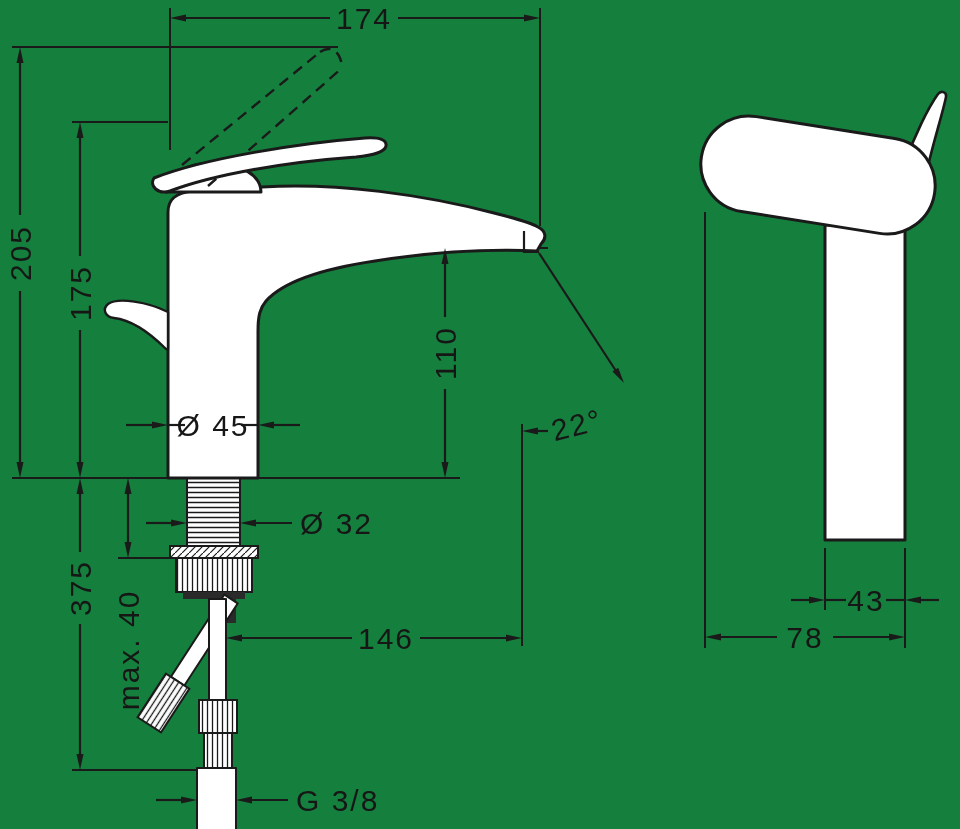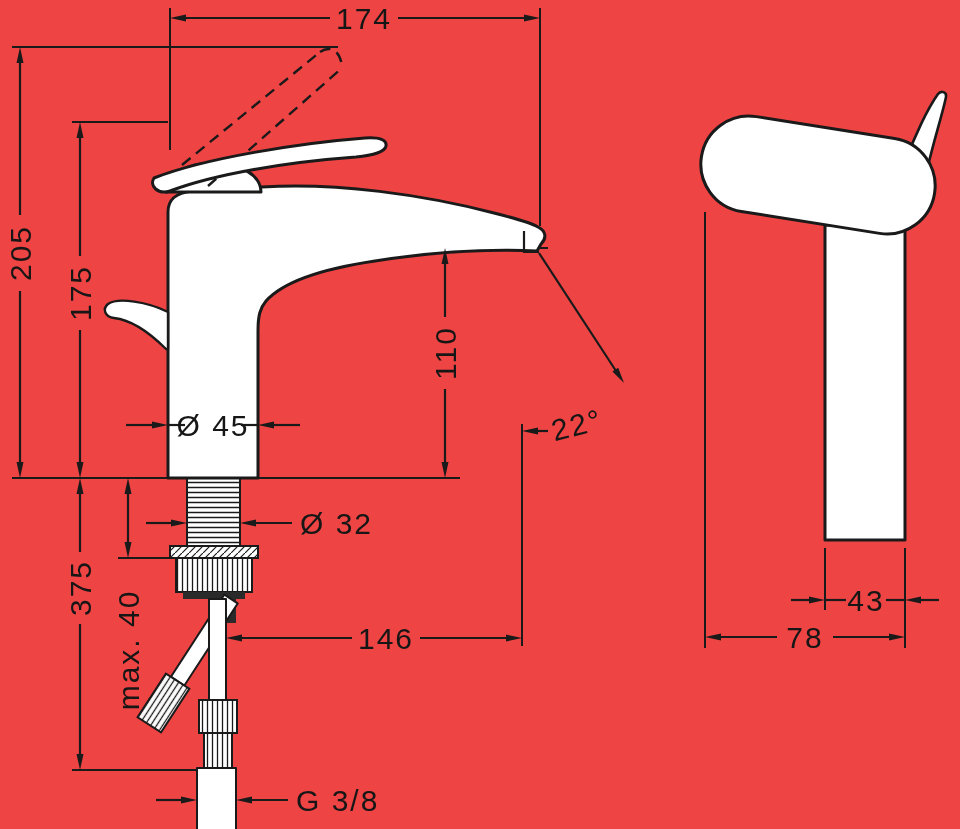--- a/index.html
+++ b/index.html
@@ -1,20 +1,20 @@
 <!DOCTYPE html>
 <html><head>
 <meta charset="utf-8">
 <style>
   html, body { margin: 0; padding: 0; background: #ffffff; }
   .canvas {
     position: relative;
     width: 960px;
     height: 829px;
-    background: #ef4444;
+    background: #15803d;
     overflow: hidden;
     font-family: "Liberation Sans", sans-serif;
   }
   svg { position: absolute; left: 0; top: 0; }
   .ol  { fill: #ffffff; stroke: #1a1a1a; stroke-width: 3; stroke-linejoin: round; }
   .hw  { fill: #ffffff; stroke: #1a1a1a; stroke-width: 2; stroke-linejoin: round; }
   .ln  { stroke: #1a1a1a; stroke-width: 2.2; fill: none; }
   .ext { stroke: #1a1a1a; stroke-width: 2; fill: none; }
   .dsh { stroke: #1a1a1a; stroke-width: 2.4; fill: none; stroke-dasharray: 11 7; }
   .ar  { fill: #1a1a1a; stroke: none; }

